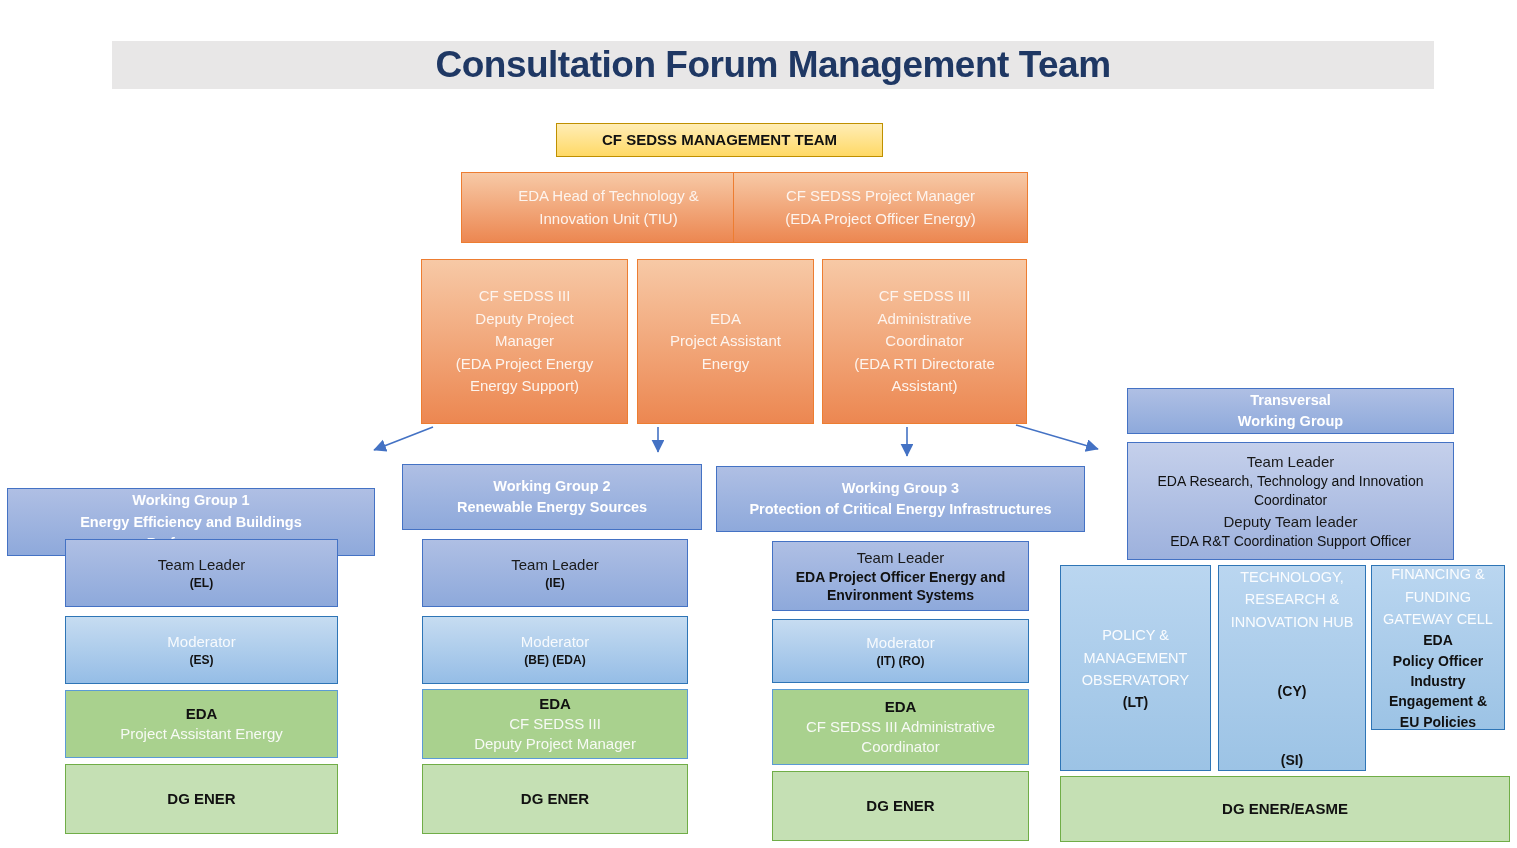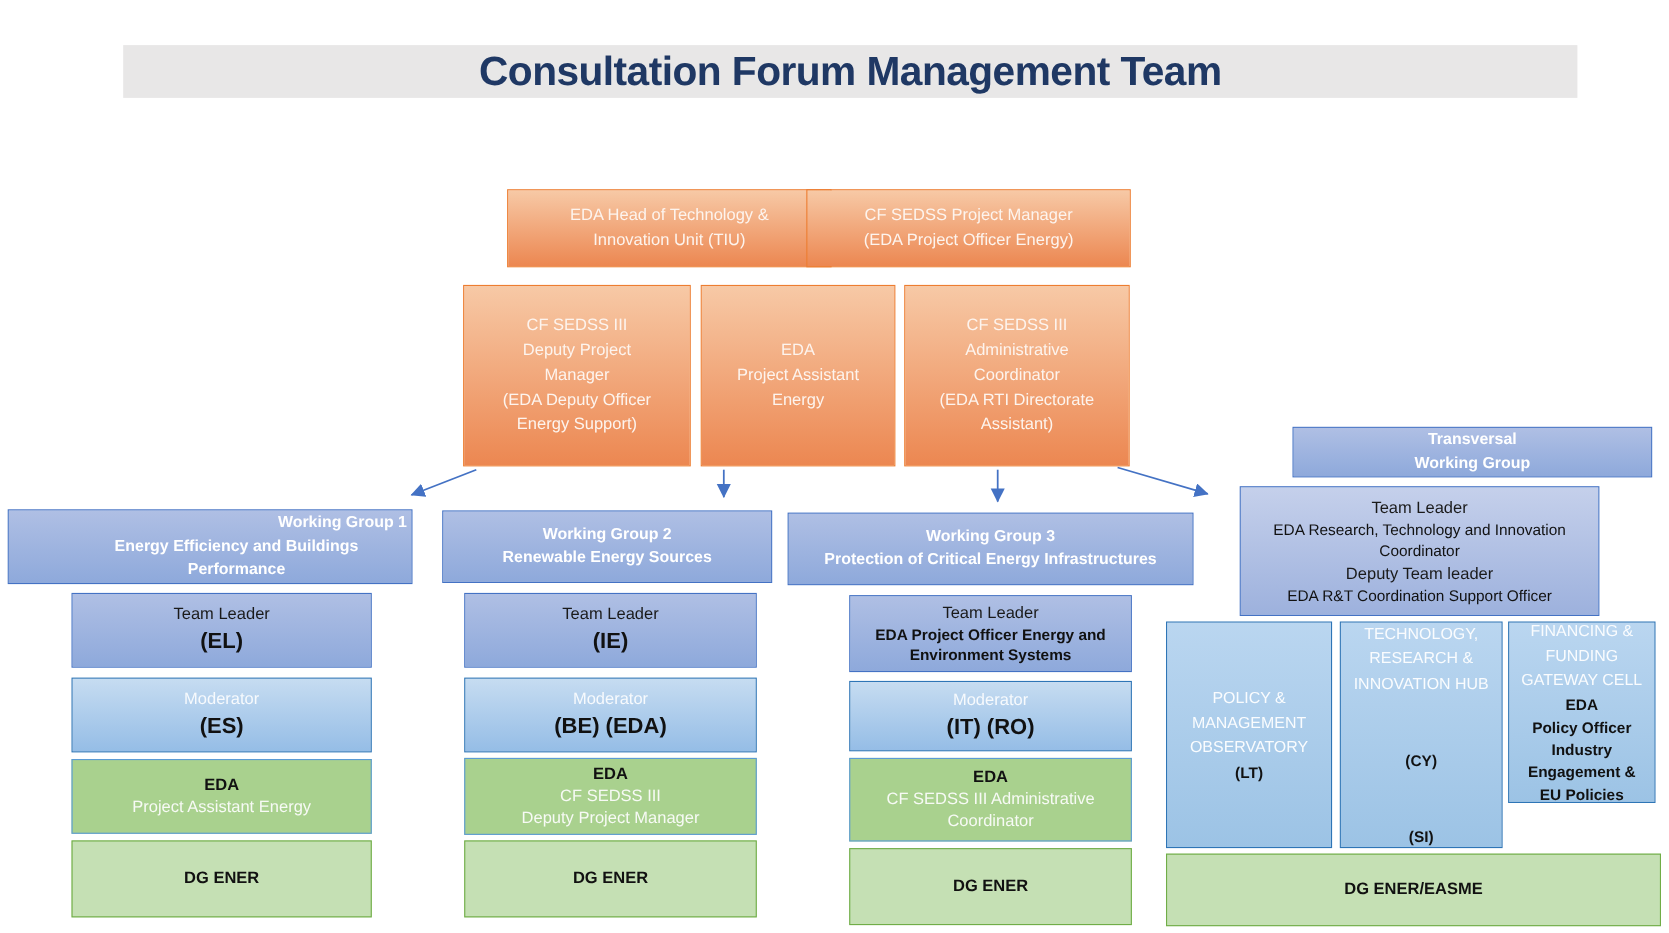--- a/index.html
+++ b/index.html
@@ -24,21 +24,21 @@
 
   
   .blue-dark{background:linear-gradient(180deg,#AFBFE4 0%,#8EA9DB 100%);border:1.5px solid #4472C4;}
   .wg-hdr{color:#FFFFFF;font-weight:700;font-size:14.5px;line-height:1.45;}
   .tl-title{color:#1a1a1a;font-size:15px;}
   .tl-detail{color:#111;font-size:14px;font-weight:700;line-height:1.3;}
 
   
   .blue-light{background:linear-gradient(180deg,#C6DCF1 0%,#95BDE6 100%);border:1.5px solid #2E75B6;}
   .mod-title{color:#F7FAFD;font-size:15px;}
-  .mod-detail{color:#111;font-size:20px;font-weight:700;}
+  .mod-detail{color:#111;font-size:12px;font-weight:700;}
 
   
   .green-mid{background:#A9D18E;border:1.5px solid #5B9BD5;}
   .green-light{background:#C5E0B4;border:1.5px solid #70AD47;color:#111;font-weight:700;font-size:15px;}
   .eda-title{color:#111;font-weight:700;font-size:15px;}
   .eda-line{color:#F7FAF5;font-size:15px;line-height:1.35;}
 
   
   .trans-body{background:linear-gradient(180deg,#C5D0EB 0%,#9DB1DD 100%);border:1.5px solid #4472C4;
               line-height:1.4;}
@@ -57,35 +57,38 @@
 </style>
 </head>
 <body>
 
 <div id="canvas">
 
   <div class="abs title-band" style="left:100px;top:41px;width:1322px;height:48px;">
     <span class="title-text">Consultation Forum Management Team</span>
   </div>
 
+  <div class="box yellow" style="left:556px;top:123px;width:327px;height:34px;">
+    <span>CF SEDSS MANAGEMENT TEAM</span>
+  </div>
 
   <div class="box orange" style="left:421px;top:172px;width:295px;height:71px;margin-left:40px;">
     <div>EDA Head of Technology &amp;</div>
     <div>Innovation Unit (TIU)</div>
   </div>
   <div class="box orange" style="left:733px;top:172px;width:295px;height:71px;">
     <div>CF SEDSS Project Manager</div>
     <div>(EDA Project Officer Energy)</div>
   </div>
 
   <div class="box orange" style="left:421px;top:259px;width:207px;height:165px;">
     <div>CF SEDSS III</div>
     <div>Deputy Project</div>
     <div>Manager</div>
-    <div>(EDA Deputy Officer</div>
+    <div>(EDA Project Energy</div>
     <div>Energy Support)</div>
   </div>
   <div class="box orange" style="left:637px;top:259px;width:177px;height:165px;">
     <div>EDA</div>
     <div>Project Assistant</div>
     <div>Energy</div>
   </div>
   <div class="box orange" style="left:822px;top:259px;width:205px;height:165px;">
     <div>CF SEDSS III</div>
     <div>Administrative</div>
@@ -99,21 +102,21 @@
       <marker id="ah" markerWidth="10" markerHeight="10" refX="7.5" refY="4" orient="auto">
         <path d="M0,0 L8,4 L0,8 z" fill="#4472C4"></path>
       </marker>
     </defs>
     <line x1="433" y1="427" x2="374" y2="450" stroke="#4472C4" stroke-width="1.6" marker-end="url(#ah)"></line>
     <line x1="658" y1="427" x2="658" y2="452" stroke="#4472C4" stroke-width="1.6" marker-end="url(#ah)"></line>
     <line x1="907" y1="427" x2="907" y2="456" stroke="#4472C4" stroke-width="1.6" marker-end="url(#ah)"></line>
     <line x1="1016" y1="425" x2="1098" y2="449" stroke="#4472C4" stroke-width="1.6" marker-end="url(#ah)"></line>
   </svg>
 
-  <div class="box blue-dark wg-hdr pad" style="left:7px;top:463px;width:368px;height:68px;align-items:flex-end;">
+  <div class="box blue-dark wg-hdr pad" style="left:7px;top:488px;width:368px;height:68px;">
     <div>Working Group 1</div>
     <div class="narrow">Energy Efficiency and Buildings Performance</div>
   </div>
   <div class="box blue-dark wg-hdr pad" style="left:402px;top:464px;width:300px;height:66px;">
     <div>Working Group 2</div>
     <div>Renewable Energy Sources</div>
   </div>
   <div class="box blue-dark wg-hdr" style="left:716px;top:466px;width:369px;height:66px;align-items:center;">
     <div>Working Group 3</div>
     <div>Protection of Critical Energy Infrastructures</div>
@@ -162,21 +165,21 @@
   </div>
   <div class="box green-mid" style="left:772px;top:689px;width:257px;height:76px;">
     <div class="eda-title">EDA</div>
     <div class="eda-line">CF SEDSS III Administrative</div>
     <div class="eda-line">Coordinator</div>
   </div>
   <div class="box green-light" style="left:772px;top:771px;width:257px;height:70px;">
     <span>DG ENER</span>
   </div>
 
-  <div class="box blue-dark wg-hdr" style="left:1127px;top:388px;width:327px;height:46px;margin-left:48px;">
+  <div class="box blue-dark wg-hdr" style="left:1127px;top:388px;width:327px;height:46px;">
     <div>Transversal</div>
     <div>Working Group</div>
   </div>
   <div class="box trans-body pad" style="left:1127px;top:442px;width:327px;height:118px;">
     <div class="tb-normal">Team Leader</div>
     <div class="tb-bold">EDA Research, Technology and Innovation Coordinator</div>
     <div class="tb-normal">Deputy Team leader</div>
     <div class="tb-bold">EDA R&amp;T Coordination Support Officer</div>
   </div>
 

